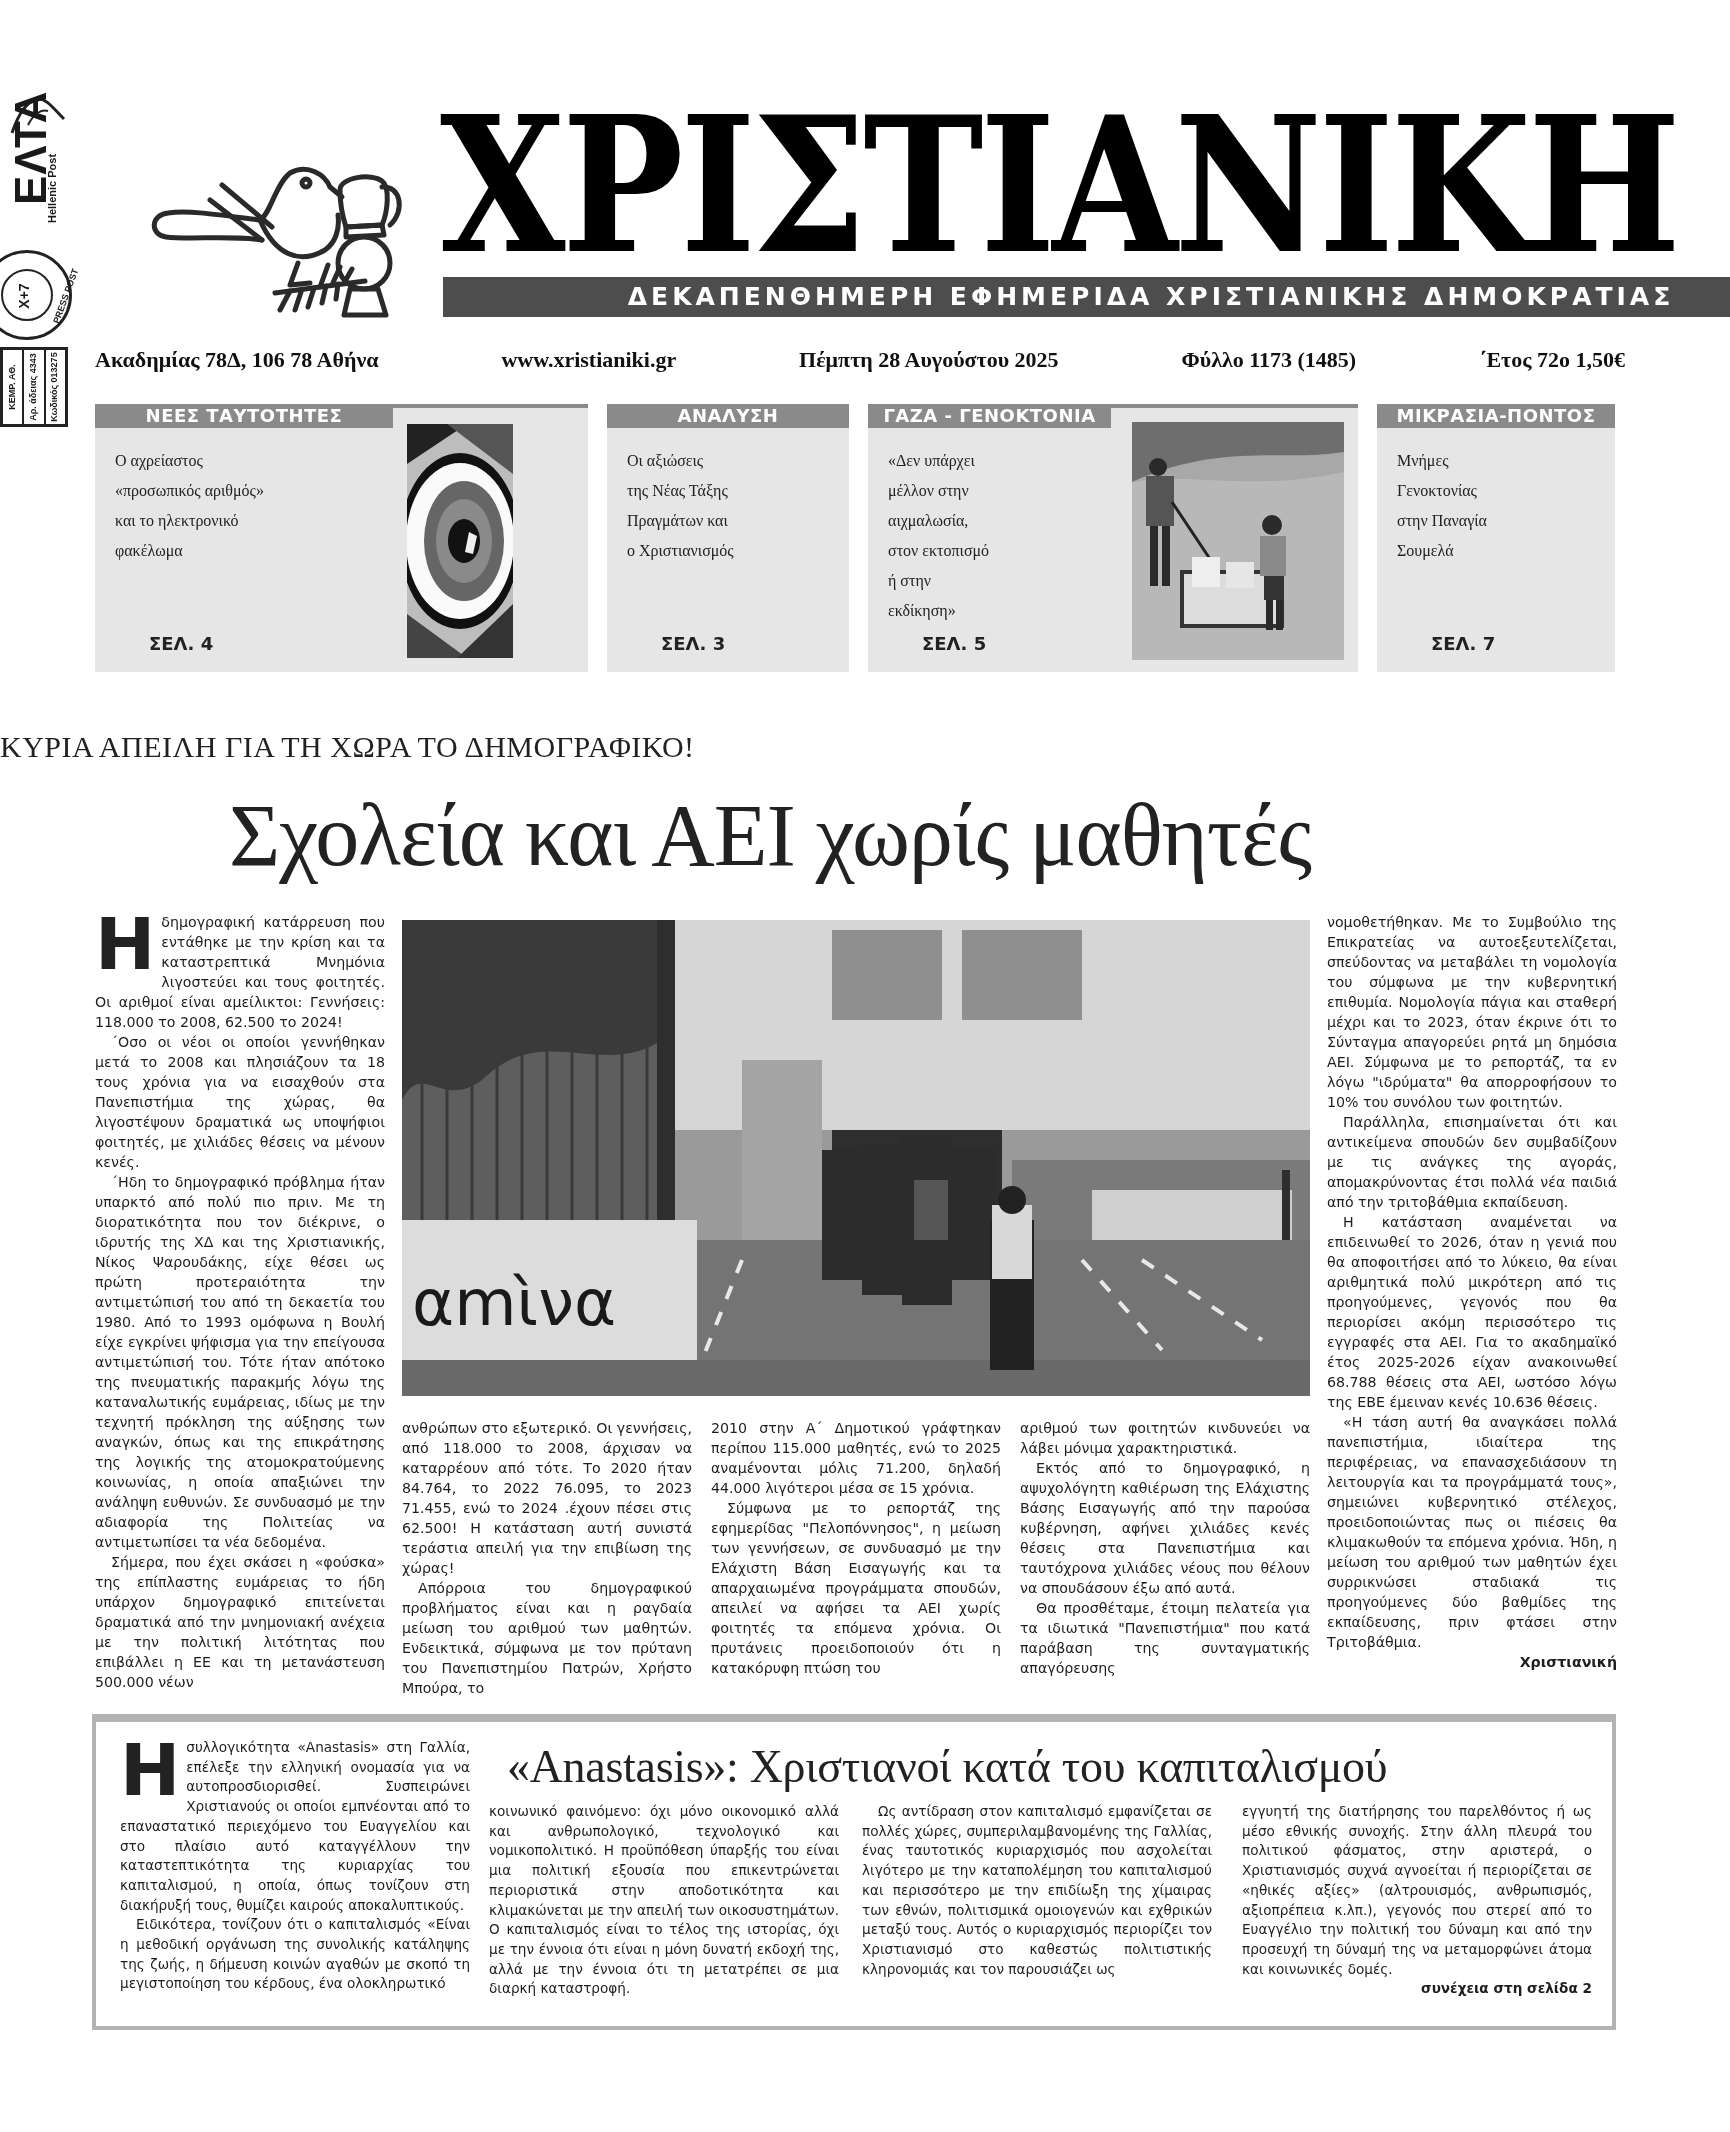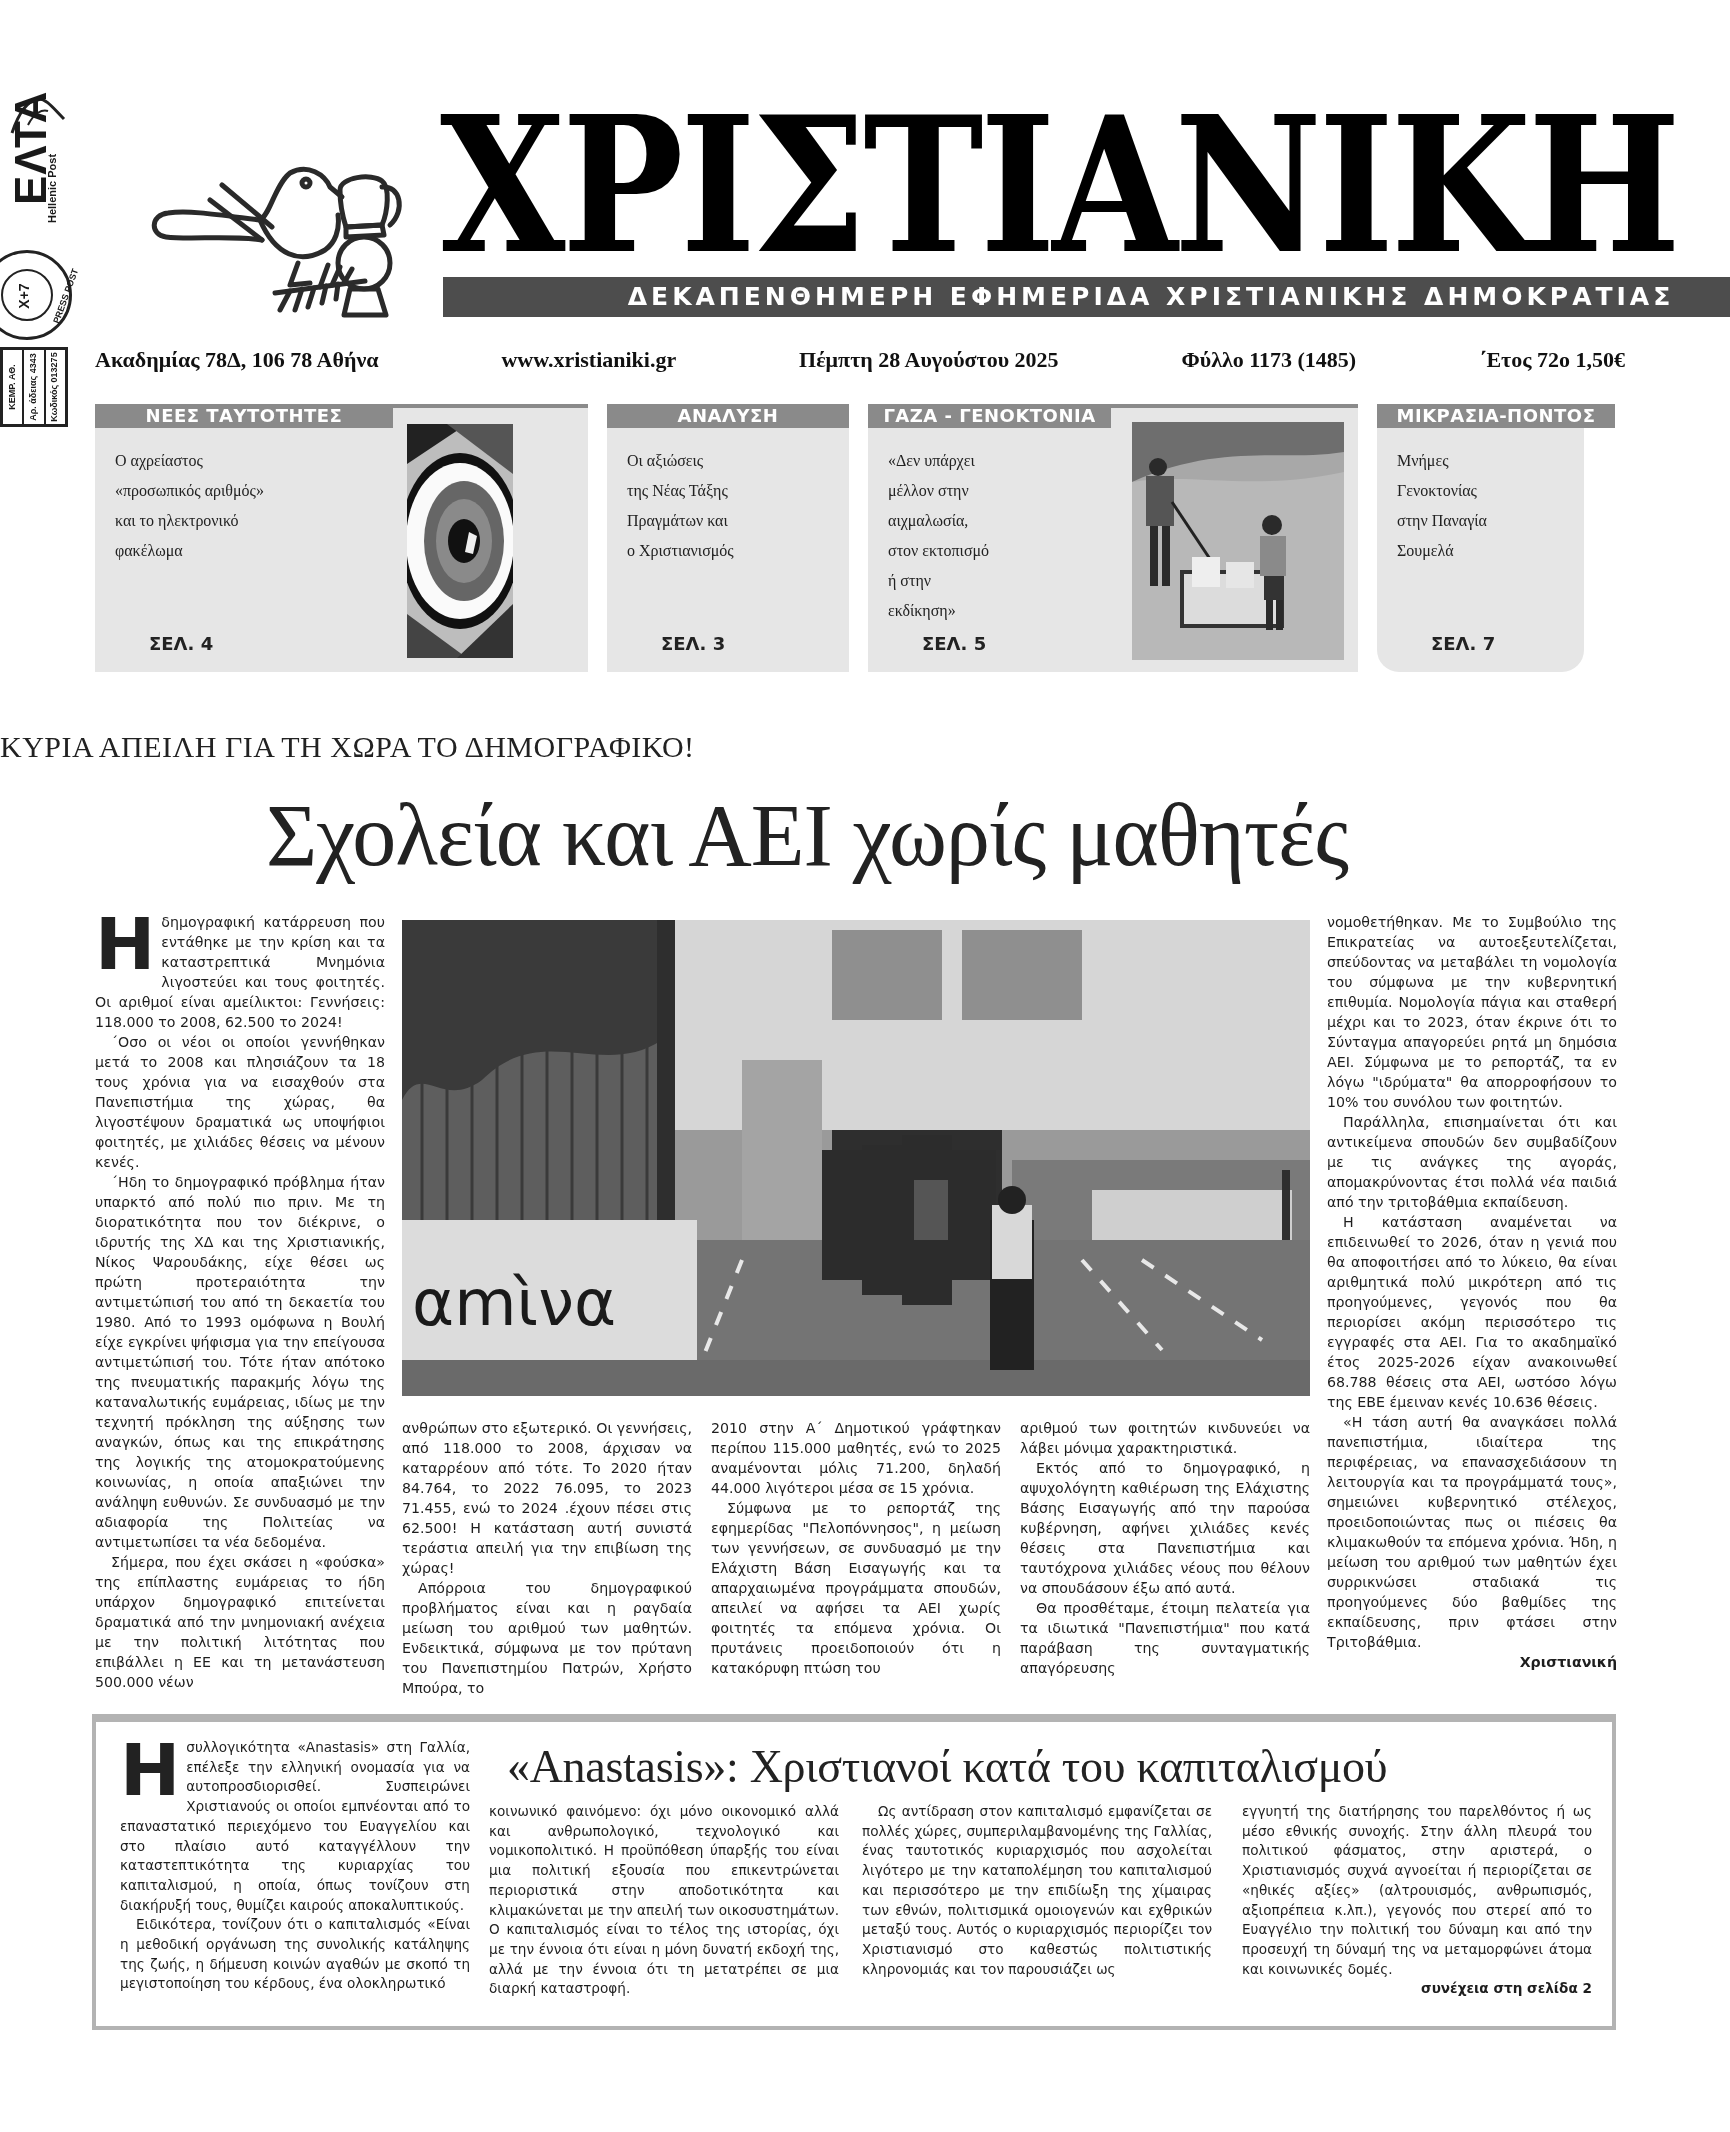--- a/index.html
+++ b/index.html
@@ -29,21 +29,21 @@
     
     .teaser { position: absolute; top: 404px; height: 268px; background: #e6e6e6; }
     .teaser .label { position: absolute; left: 0; top: 0; height: 24px; background: #8a8a8a; color: #fff; font-family: "DejaVu Sans", sans-serif; font-weight: bold; font-size: 18px; line-height: 24px; text-align: center; white-space: nowrap; letter-spacing: 0.5px; }
     .teaser .topline { position: absolute; right: 0; top: 0; height: 4px; background: #8a8a8a; }
     .teaser .headline { position: absolute; left: 20px; top: 42px; font-family: "Liberation Serif", serif; font-size: 16px; line-height: 30px; color: #222; }
     .teaser .page { position: absolute; left: 16px; bottom: 18px; font-family: "DejaVu Sans", sans-serif; font-weight: bold; font-size: 18px; color: #222; margin-left: 38px; }
     .teaser .photo { position: absolute; overflow: hidden; }
 
     
     .kicker { position: absolute; left: 0; top: 730px; width: 1730px; text-align: left; font-family: "Liberation Serif", serif; font-size: 30px; color: #222; letter-spacing: 0.5px; }
-    .main-headline { position: absolute; left: 0; top: 785px; width: 1540px; text-align: center; font-family: "Liberation Serif", serif; font-size: 88px; color: #222; letter-spacing: -1px; margin-left: 37px; }
+    .main-headline { position: absolute; left: 0; top: 785px; width: 1540px; text-align: center; font-family: "Liberation Serif", serif; font-size: 88px; color: #222; letter-spacing: -1px; }
 
     .col { position: absolute; font-family: "DejaVu Sans", sans-serif; font-size: 14.2px; line-height: 20px; color: #1e1e1e; text-align: justify; }
     .col p { text-indent: 16px; }
     .col p.noindent { text-indent: 0; }
     .dropcap { float: left; font-family: "DejaVu Sans", sans-serif; font-size: 72px; line-height: 60px; height: 60px; margin: 2px 6px 0 0; color: #222; font-weight: bold; }
     .byline { text-align: right; font-weight: bold; text-indent: 0 !important; }
 
     .main-photo { position: absolute; left: 402px; top: 920px; width: 908px; height: 476px; overflow: hidden; background: #777; }
 
     
@@ -174,21 +174,21 @@
     <rect x="60" y="135" width="28" height="30" fill="#eee"></rect>
     <rect x="94" y="140" width="28" height="26" fill="#e6e6e6"></rect>
     <circle cx="140" cy="103" r="10" fill="#2a2a2a"></circle>
     <rect x="128" y="114" width="26" height="40" fill="#8a8a8a"></rect>
     <rect x="132" y="154" width="20" height="24" fill="#333"></rect>
     <rect x="134" y="178" width="7" height="30" fill="#2a2a2a"></rect>
     <rect x="144" y="178" width="7" height="30" fill="#2a2a2a"></rect>
   </svg>
 </div>
 
-<div class="teaser" style="left:1377px; width:207px;border-radius:22px;">
+<div class="teaser" style="left:1377px; width:238px;">
   <div class="label" style="width:238px;">ΜΙΚΡΑΣΙΑ-ΠΟΝΤΟΣ</div>
   <div class="headline">
     <div>Μνήμες</div>
     <div>Γενοκτονίας</div>
     <div>στην Παναγία</div>
     <div>Σουμελά</div>
   </div>
   <div class="page">ΣΕΛ. 7</div>
 </div>
 

